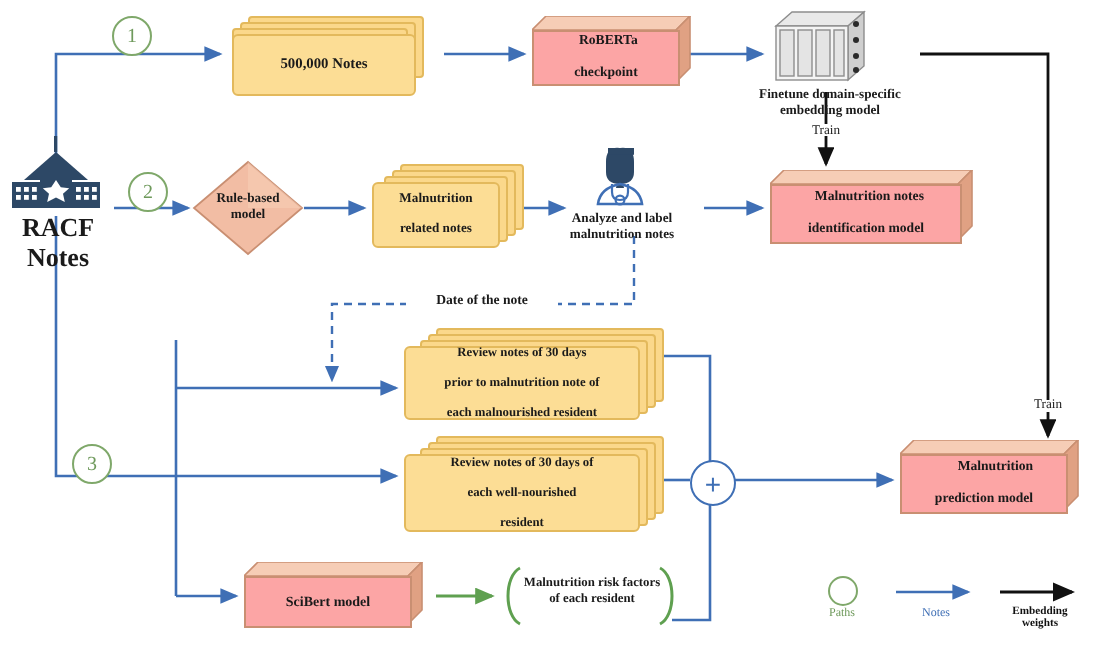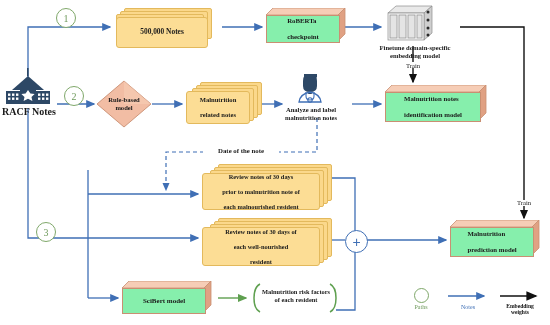--- a/index.html
+++ b/index.html
@@ -14,23 +14,23 @@
   .notes .sheet.s1{right:0;top:0;}
   .notes .sheet.s2{right:4px;top:3px;}
   .notes .sheet.s3{right:8px;top:6px;}
   .notes .front{position:absolute;left:0;top:9px;background:#fcdd95;
                 border:1px solid #e3b95c;border-radius:3px;
                 display:flex;align-items:center;justify-content:center;text-align:center;}
   .notes .front span{display:block;line-height:1.18;padding:0 3px;}
 
   
   .box3d{position:absolute;}
-  .box3d .face{position:absolute;left:0;top:7px;background:#86efac;
+  .box3d .face{position:absolute;left:0;top:7px;background:#fca5a5;
                border:1px solid #c98f72;
-               display:flex;align-items:center;justify-content:center;text-align:left;}
+               display:flex;align-items:center;justify-content:center;text-align:right;}
   .box3d .face span{display:block;line-height:1.2;padding:0 3px;}
 
   
   .diamond{position:absolute;}
   .diamond .dtxt{position:absolute;left:0;top:0;width:100%;height:100%;
       display:flex;align-items:center;justify-content:center;text-align:center;line-height:1.18;}
 
   
   .lbl{position:absolute;text-align:center;line-height:1.18;}
 
@@ -169,21 +169,21 @@
         <circle cx="428" cy="28" r="1.5"></circle>
           <circle cx="428" cy="35" r="1.5"></circle>
       </g>
     </g>
   </svg>
 
   <div class="numcircle" style="left:56px;top:8px;width:18px;height:18px;font-size:10px;">1</div>
   <div class="numcircle" style="left:64px;top:86px;width:18px;height:18px;font-size:10px;">2</div>
   <div class="numcircle" style="left:36px;top:222px;width:18px;height:18px;font-size:10px;">3</div>
 
-  <div class="lbl" style="left:0px;top:106px;width:58px;font-size:10px;font-weight:bold;">RACF Notes</div>
+  <div class="lbl" style="left:0px;top:106px;width:58px;font-size:13px;font-weight:bold;">RACF Notes</div>
 
   <div class="notes" style="left:116px;top:8px;width:96px;height:40px;">
     <div class="sheet s1" style="width:86px;height:29px;"></div>
     <div class="sheet s2" style="width:86px;height:29px;"></div>
     <div class="sheet s3" style="width:86px;height:29px;"></div>
     <div class="front" style="width:90px;height:29px;font-size:7.4px;font-weight:bold;">
       <span>500,000 Notes</span>
     </div>
   </div>
 

